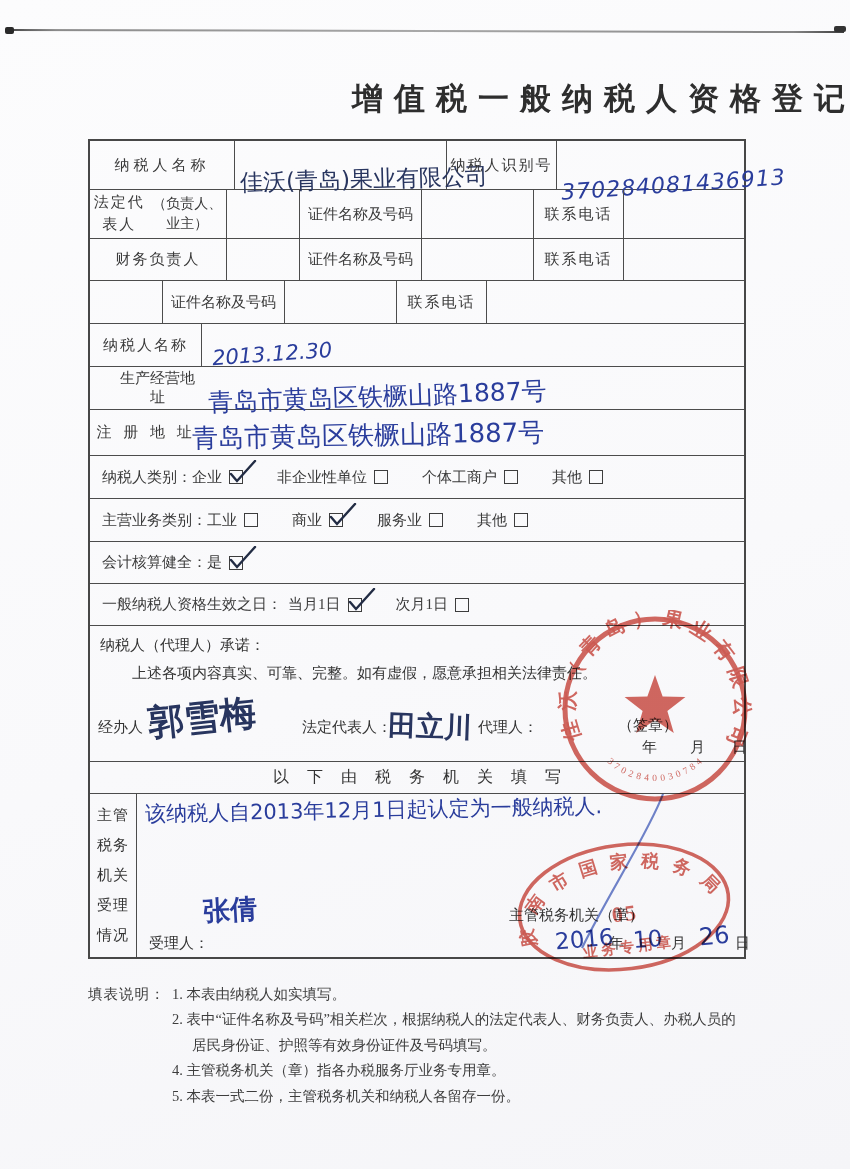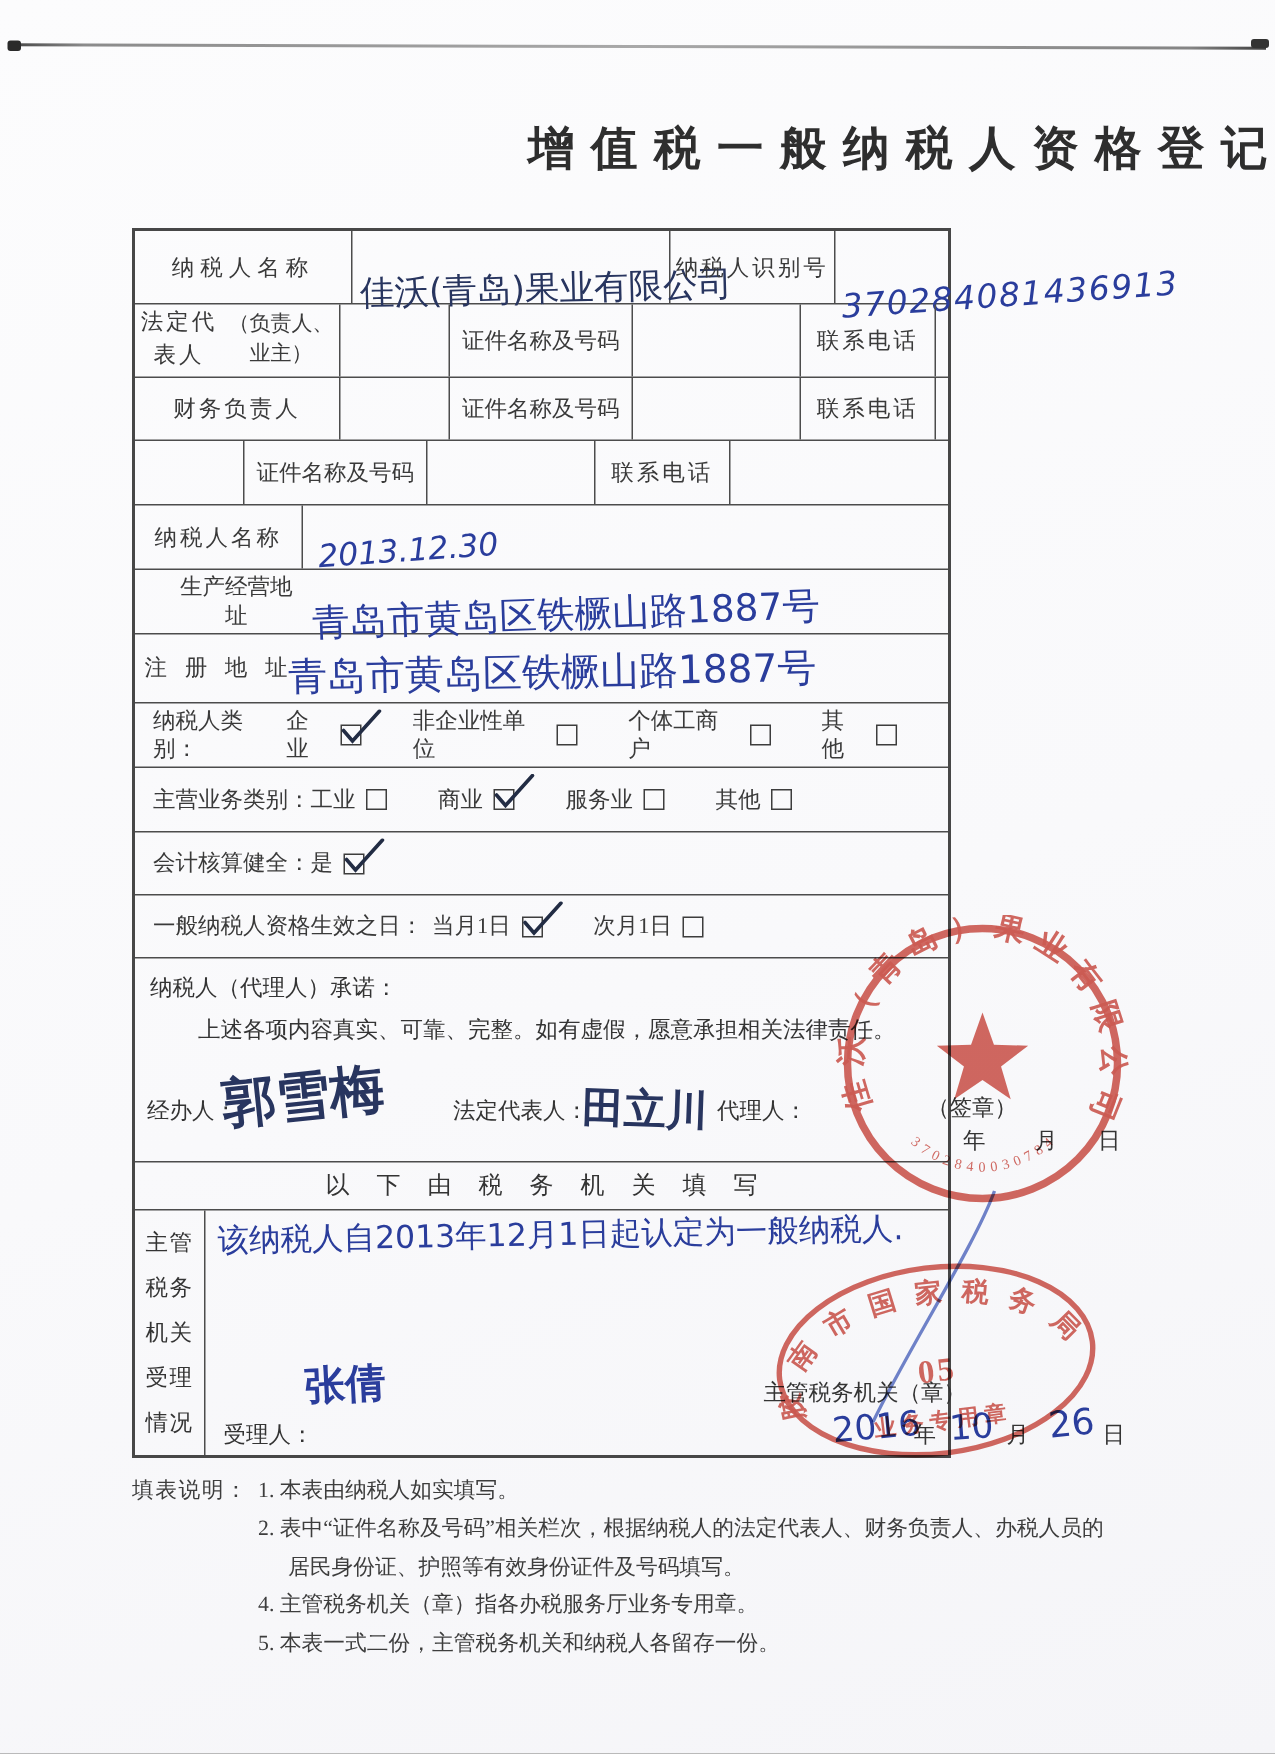--- a/index.html
+++ b/index.html
@@ -13,21 +13,21 @@
   .scanline { position:absolute; left:6px; top:30px; width:838px; height:2px;
     background:linear-gradient(90deg,#222 0%, #777 6%, #9a9a9a 50%, #6f6f6f 94%, #1d1d1d 100%);
     transform:rotate(0.15deg); opacity:.85; }
   .speck-l { position:absolute; left:5px; top:27px; width:9px; height:7px; background:#2a2a2a; border-radius:2px; }
   .speck-r { position:absolute; right:4px; top:26px; width:12px; height:6px; background:#333; border-radius:2px; }
 
   .title { position:absolute; top:78px; left:0; width:100%; text-align:right;
     font-size:31px; font-weight:bold; letter-spacing:11px; color:#2e2e2e;margin-left:48px; }
 
   
-  .form { position:absolute; left:88px; top:152px; width:546px; border:2px solid #474747; background:transparent; }
+  .form { position:absolute; left:88px; top:139px; width:658px; border:2px solid #474747; background:transparent; }
   .frow { display:flex; border-bottom:1px solid #4c4c4c; position:relative; }
   .frow:last-child { border-bottom:none; }
   .fcell { border-right:1px solid #4c4c4c; position:relative; display:flex; align-items:center; }
   .fcell:last-child { border-right:none; }
   .lbl { justify-content:center; text-align:center; font-size:15px; color:#3a3a3a; }
   .ls2 { letter-spacing:2px; } .ls4 { letter-spacing:4px; } .ls7 { letter-spacing:7px; }
 
   
   .hw { color:#2a3d9c; font-family:"DejaVu Sans", sans-serif; font-weight:500; display:inline-block; white-space:nowrap; }
   .hw-dark { color:#28355f; }

